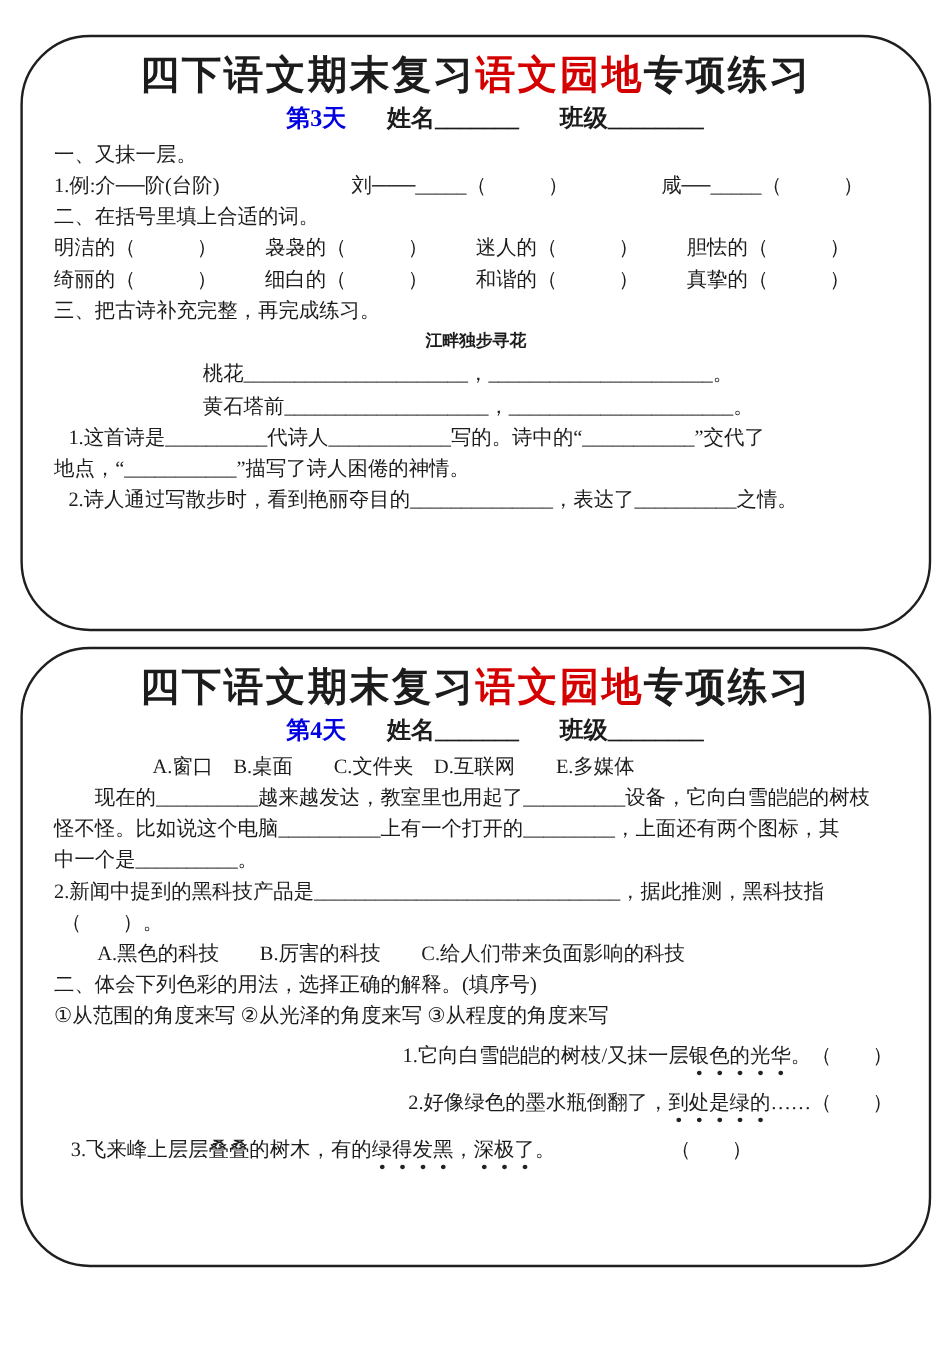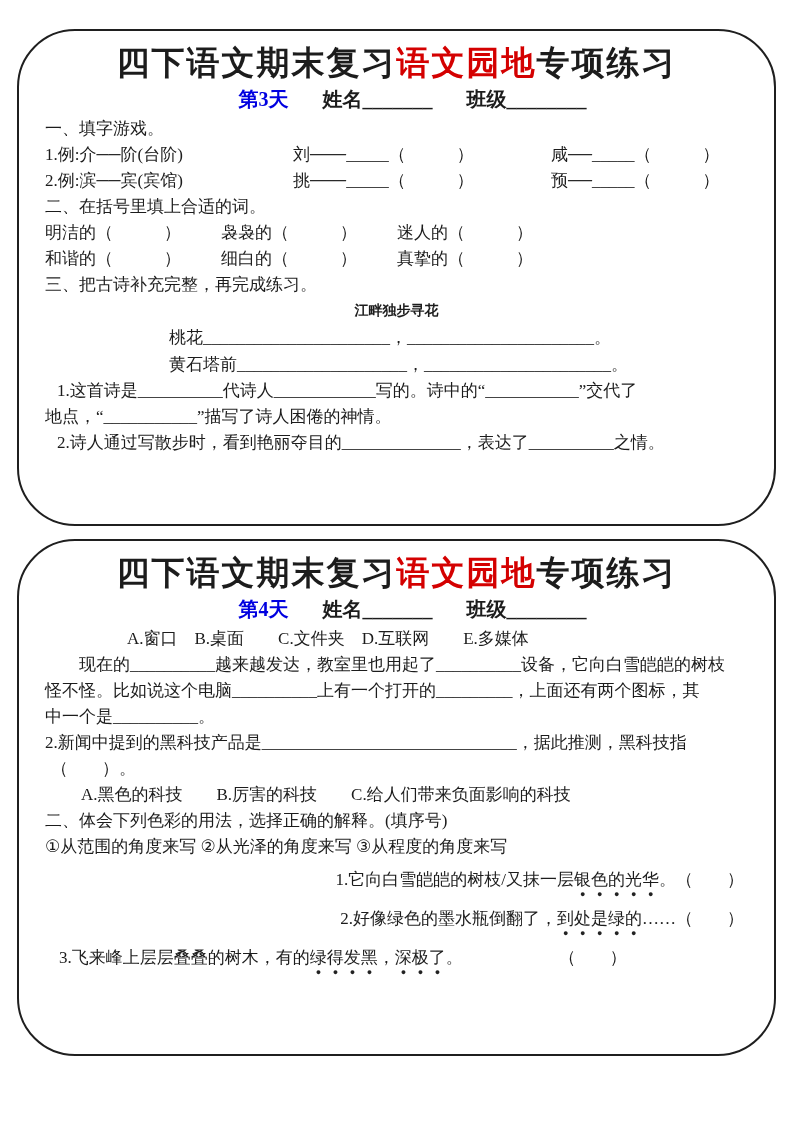--- a/index.html
+++ b/index.html
@@ -67,40 +67,37 @@
 <div class="page">
 
   <section class="card card1">
     <h1 class="title"><span>四下语文期末复习</span><span class="hl">语文园地</span><span>专项练习</span></h1>
     <div class="subtitle">
       <span class="day">第3天</span>
       <span>姓名_______</span>
       <span>班级________</span>
     </div>
     <div class="body">
-      <p>一、填字游戏。</p>
+      <p>一、又抹一层。</p>
       <div class="cols3">
         <span class="c-ex">1.例:介──阶(台阶)</span>
         <span class="c-a">刘───_____（　　　）</span>
         <span class="c-b">咸──_____（　　　）</span>
-      </div>
-      <div class="cols3">
-        <span class="c-ex">2.例:滨──宾(宾馆)</span>
-        <span class="c-a">挑───_____（　　　）</span>
-        <span class="c-b">预──_____（　　　）</span>
       </div>
       <p>二、在括号里填上合适的词。</p>
       <div class="cols4">
         <span>明洁的（　　　）</span>
         <span>袅袅的（　　　）</span>
         <span>迷人的（　　　）</span>
+        <span>胆怯的（　　　）</span>
       </div>
       <div class="cols4">
+        <span>绮丽的（　　　）</span>
+        <span>细白的（　　　）</span>
         <span>和谐的（　　　）</span>
-        <span>细白的（　　　）</span>
         <span>真挚的（　　　）</span>
       </div>
       <p>三、把古诗补充完整，再完成练习。</p>
       <p class="center-line">江畔独步寻花</p>
       <p class="poem-line">桃花______________________，______________________。</p>
       <p class="poem-line">黄石塔前____________________，______________________。</p>
       <p class="indent1">1.这首诗是__________代诗人____________写的。诗中的“___________”交代了</p>
       <p>地点，“___________”描写了诗人困倦的神情。</p>
       <p class="indent1">2.诗人通过写散步时，看到艳丽夺目的______________，表达了__________之情。</p>
     </div>

